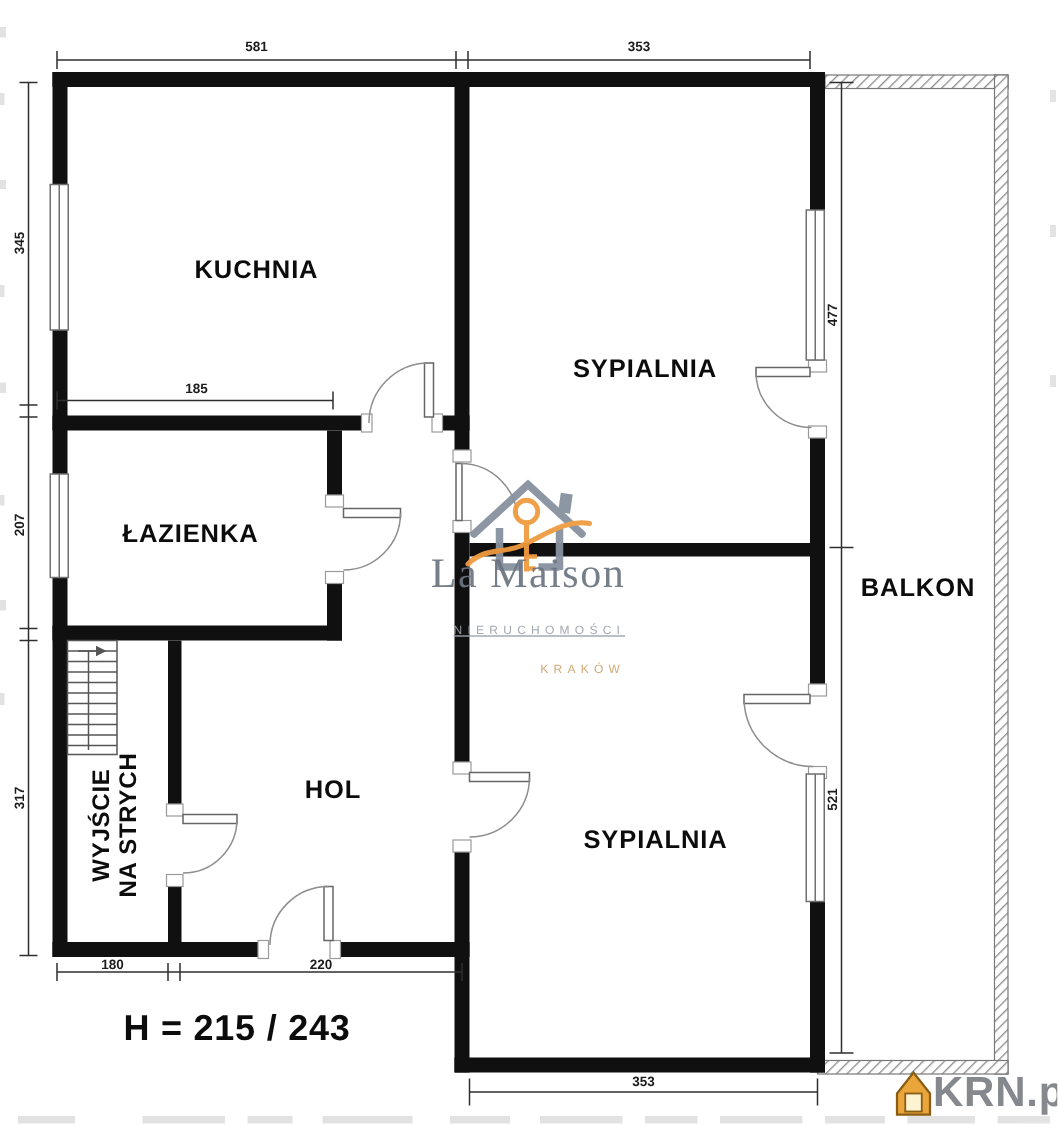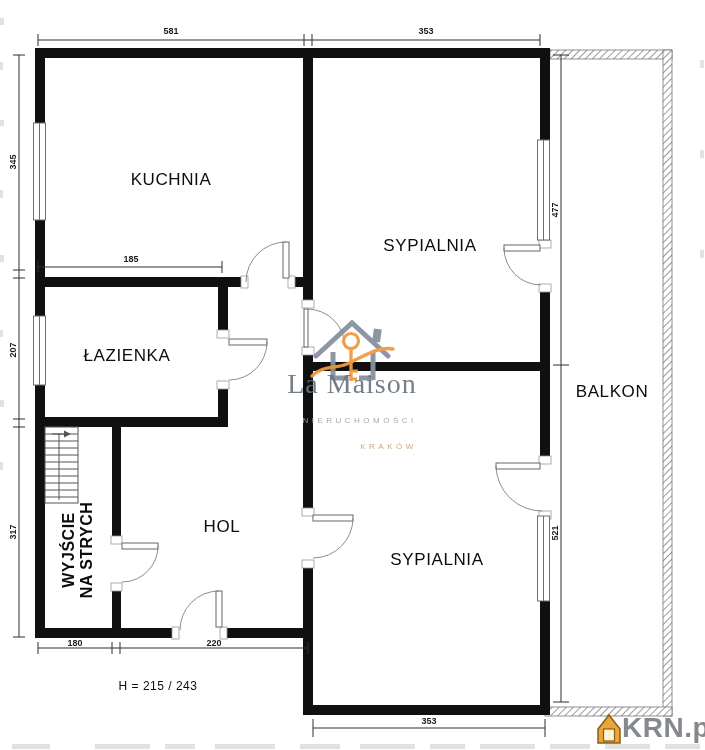--- a/index.html
+++ b/index.html
@@ -2,28 +2,28 @@
 <html><head>
 <meta charset="utf-8">
 <style>
   html,body{margin:0;padding:0;background:#ffffff;}
   .stage{
     position:relative;width:705px;height:750px;background:#ffffff;overflow:hidden;
     font-family:"Liberation Sans", sans-serif;
   }
   .stage svg{position:absolute;left:0;top:0;}
   .lbl{position:absolute;transform:translate(-50%,-50%);white-space:nowrap;color:#0c0c0c;}
-  .room{font-size:17px;font-weight:normal;letter-spacing:0.6px;}
+  .room{font-size:17px;font-weight:bold;letter-spacing:0.6px;}
   .dim{font-size:9px;font-weight:bold;color:#1c1c1c;}
   .rot{transform:translate(-50%,-50%) rotate(-90deg);}
   .attic{font-size:16px;font-weight:bold;text-align:center;line-height:1.15;letter-spacing:0.5px;}
-  .hnote{font-size:12px;font-weight:normal;letter-spacing:0.5px;}
+  .hnote{font-size:24px;font-weight:bold;letter-spacing:0.5px;}
   .wm{position:absolute;left:352px;top:409px;transform:translate(-50%,-50%);text-align:right;opacity:0.92;}
   .wm-brand{font-family:"Liberation Serif", serif;font-size:28px;color:#6b7480;letter-spacing:1px;}
-  .wm-sub{font-size:8px;color:#9aa2ab;letter-spacing:3.5px;margin-top:16px;}
+  .wm-sub{font-size:8px;color:#9aa2ab;letter-spacing:3.5px;margin-top:16px;text-decoration:underline;}
   .wm-city{font-size:8px;color:#cda26b;letter-spacing:3.5px;margin-top:17px;}
   .krn{position:absolute;left:622px;top:728px;transform:translate(0,-50%);
        font-size:28px;font-weight:bold;color:#85888c;letter-spacing:0.5px;}
 </style>
 </head>
 <body>
 
 <div class="stage">
 
 <svg width="705" height="750" viewBox="0 0 705 750">

